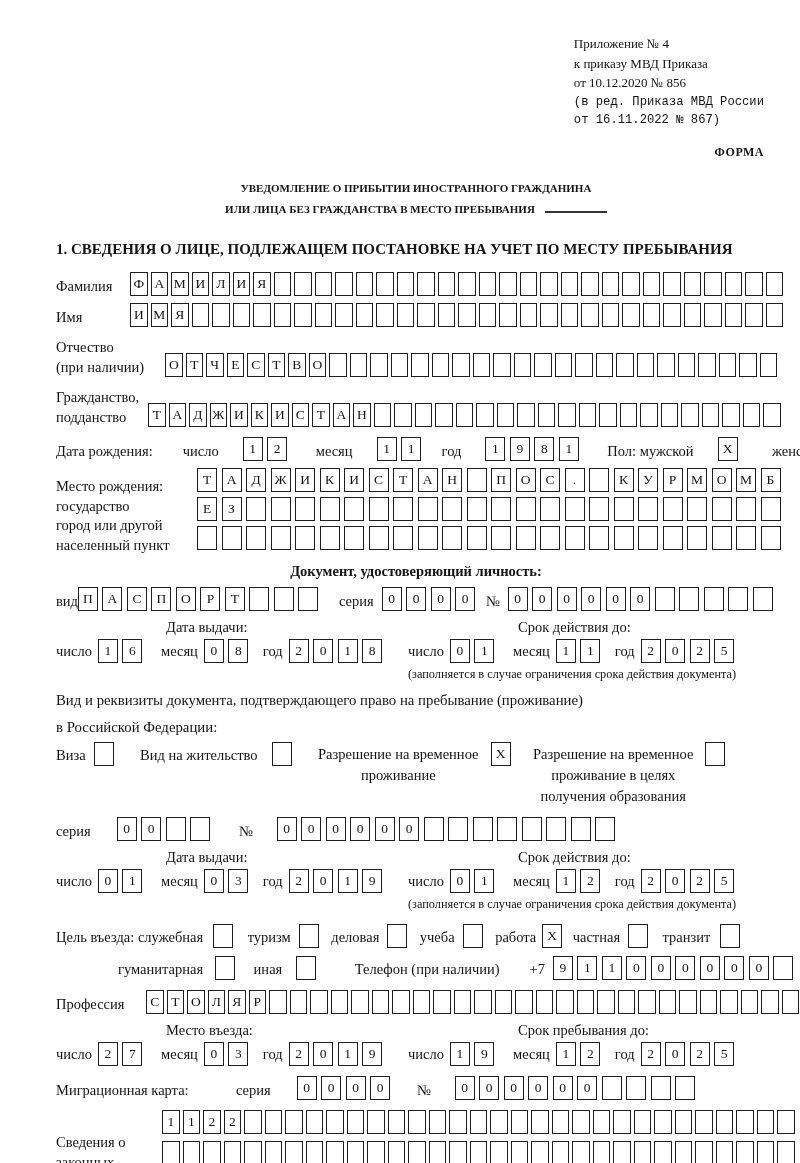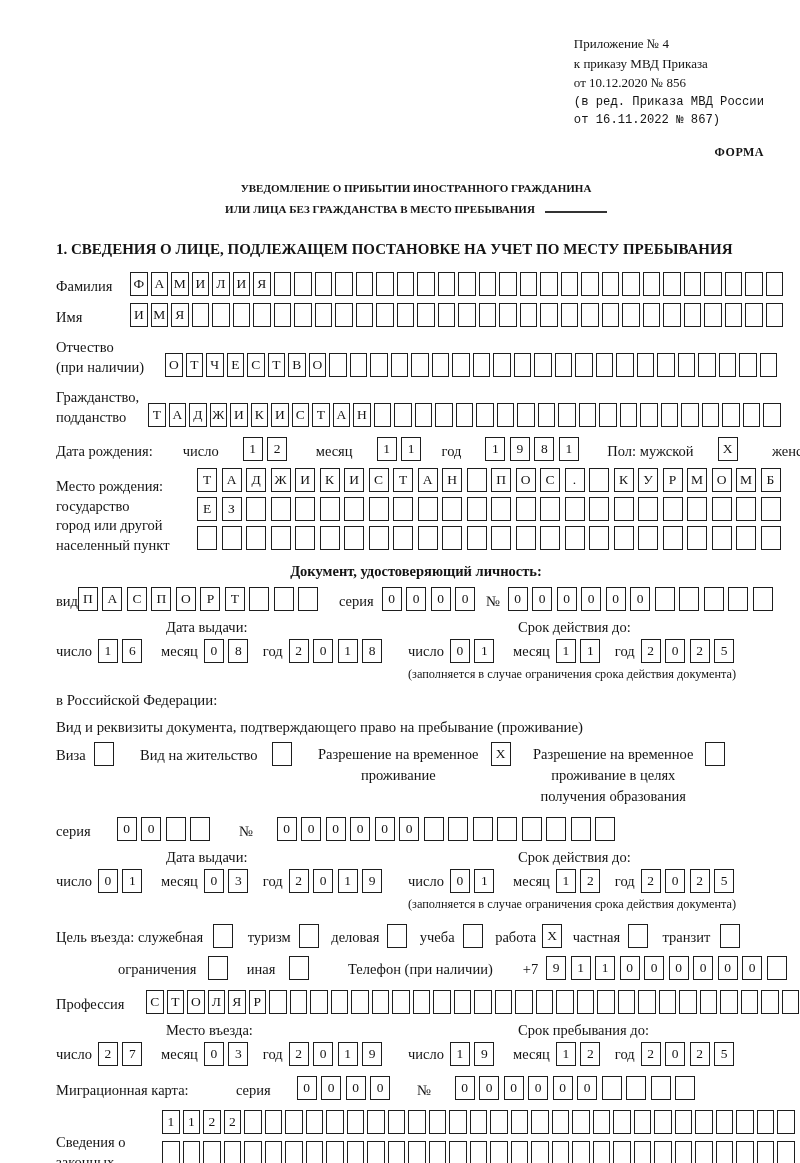--- a/index.html
+++ b/index.html
@@ -439,22 +439,22 @@
             <span class="bx">2</span>
             <span class="bx">0</span>
             <span class="bx">2</span>
             <span class="bx">5</span>
           </span>
       </div>
       <div class="note">(заполняется в случае ограничения срока действия документа)</div>
     </div>
   </div>
 
+  <div class="plain">Вид и реквизиты документа, подтверждающего право на пребывание (проживание)</div>
   <div class="plain">в Российской Федерации:</div>
-  <div class="plain">Вид и реквизиты документа, подтверждающего право на пребывание (проживание)</div>
 
   <div class="rvp">
     <span class="lab">Виза</span>
     <span class="bx w cb"></span>
     <span class="lab" style="margin-left:22px;">Вид на жительство</span>
     <span class="bx w cb" style="margin-left:14px;"></span>
     <div class="center-lab" style="margin-left:22px;">
       <div>Разрешение на временное</div>
       <div>проживание</div>
     </div>
@@ -553,21 +553,21 @@
     <span class="bx w cb" style="margin-left:8px;"></span>
     <span class="lab" style="margin-left:8px;">работа</span>
     <span class="bx w cb" style="margin-left:6px;">X</span>
     <span class="lab" style="margin-left:6px;">частная</span>
     <span class="bx w cb" style="margin-left:8px;"></span>
     <span class="lab" style="margin-left:10px;">транзит</span>
     <span class="bx w cb" style="margin-left:10px;"></span>
   </div>
 
   <div class="chk-line" style="margin-left:62px;margin-top:8px;">
-    <span class="lab">ограничения</span>
+    <span class="lab">гуманитарная</span>
     <span class="bx w cb" style="margin-left:12px;"></span>
     <span class="lab" style="margin-left:14px;text-align:center;">иная</span>
     <span class="bx w cb" style="margin-left:14px;"></span>
     <span class="lab" style="margin-left:34px;">Телефон (при наличии)</span>
     <span class="lab" style="margin-left:30px;">+7</span>
     <span class="boxrow wide" style="margin-left:8px;">
         <span class="bx">9</span>
         <span class="bx">1</span>
         <span class="bx">1</span>
         <span class="bx">0</span>

